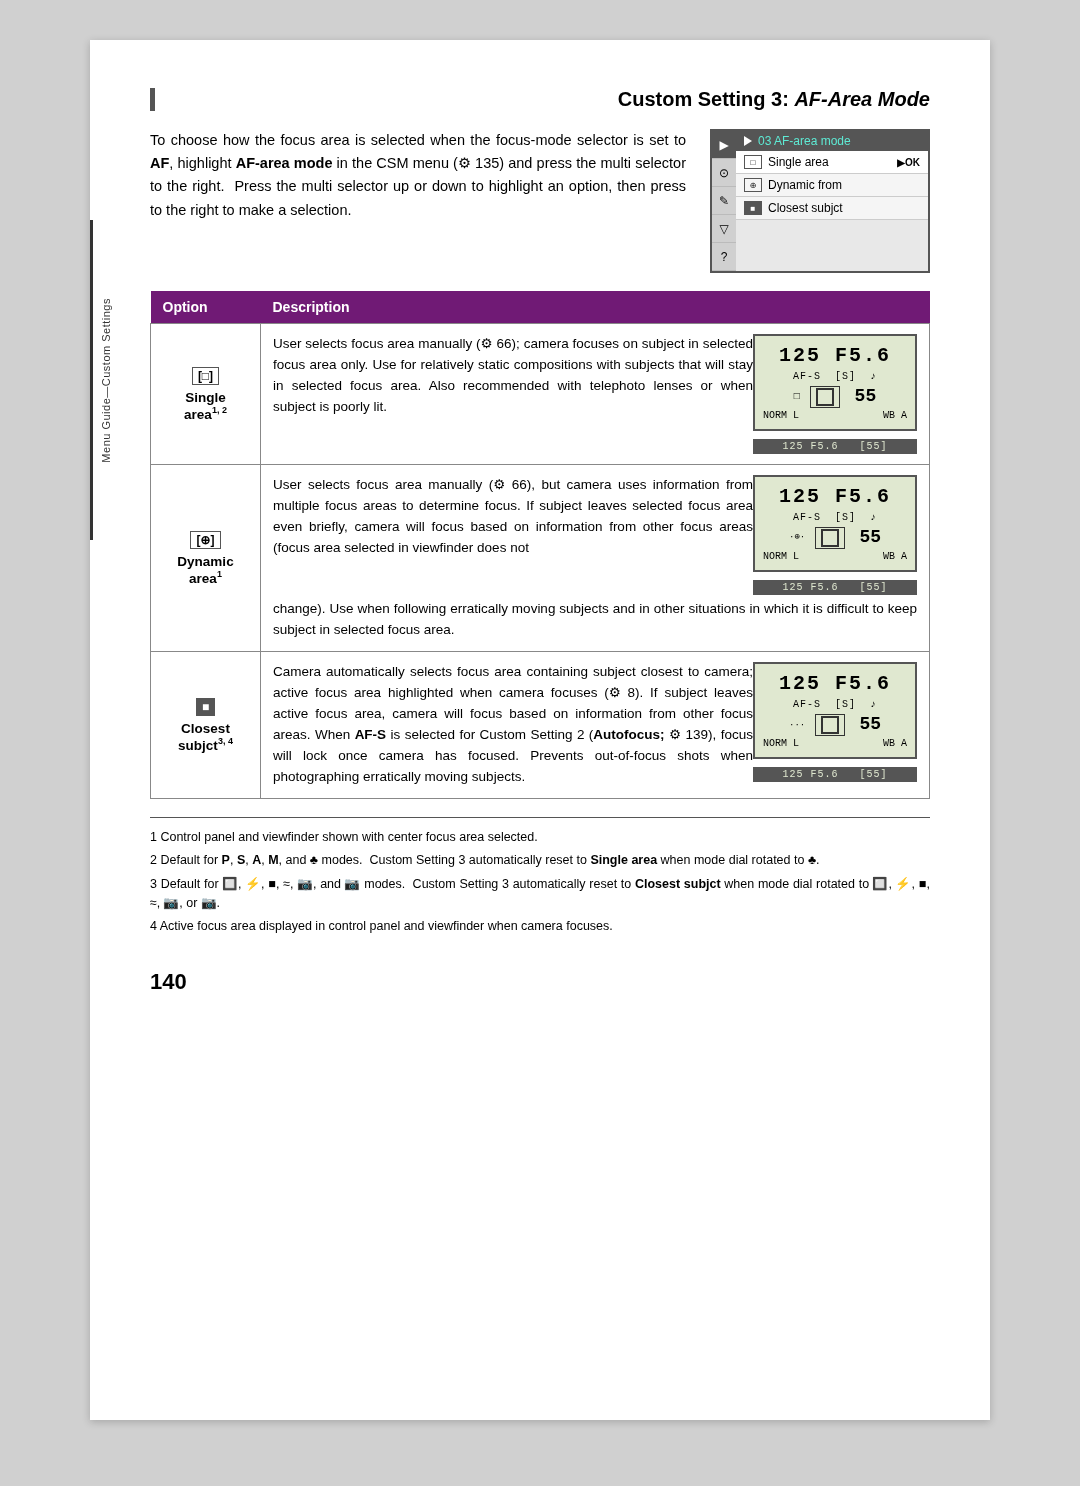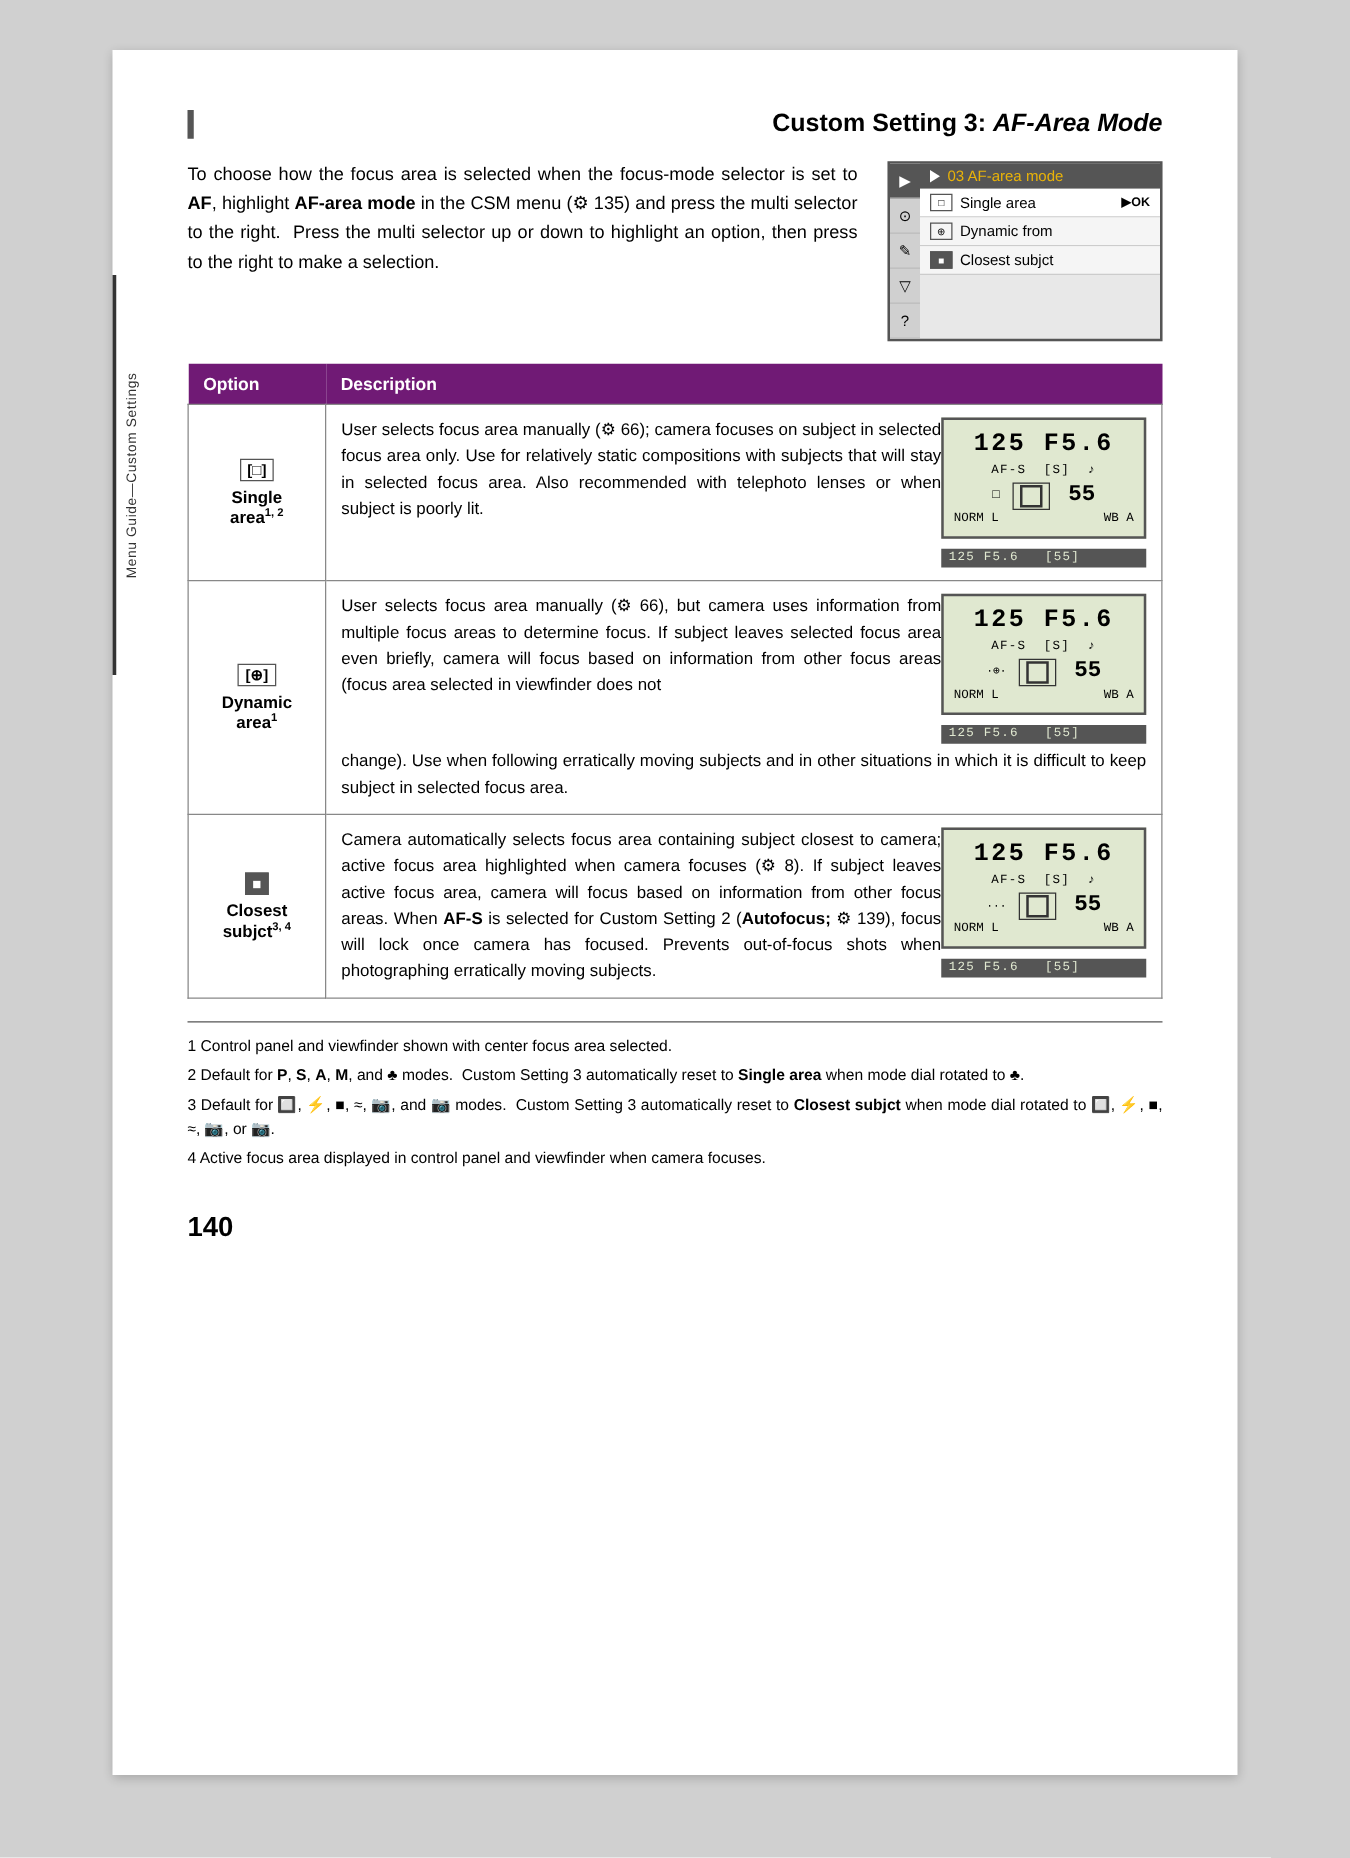--- a/index.html
+++ b/index.html
@@ -82,21 +82,21 @@
     .menu-preview {
       width: 220px;
       flex-shrink: 0;
       border: 2px solid #555;
       background: #e8e8e8;
       font-family: Arial, sans-serif;
       font-size: 12px;
     }
     .menu-preview-title {
       background: #555;
-      color: #eab308;
+      color: #5eead4;
       padding: 3px 8px;
       font-size: 12px;
       display: flex;
       align-items: center;
       gap: 6px;
     }
     .menu-preview-title .play-icon {
       width: 0;
       height: 0;
       border-top: 5px solid transparent;
@@ -250,20 +250,21 @@
       justify-content: space-between;
       font-size: 10px;
       align-items: flex-start;
     }
     .lcd-strip {
       background: #555;
       color: #e0e8d0;
       font-family: 'Courier New', monospace;
       font-size: 10px;
       padding: 2px 6px;
+      text-align: center;
       letter-spacing: 1px;
     }
     
     .footnotes {
       font-family: Arial, sans-serif;
       font-size: 12.5px;
       line-height: 1.55;
       border-top: 1.5px solid #555;
       padding-top: 10px;
       margin-top: 10px;

